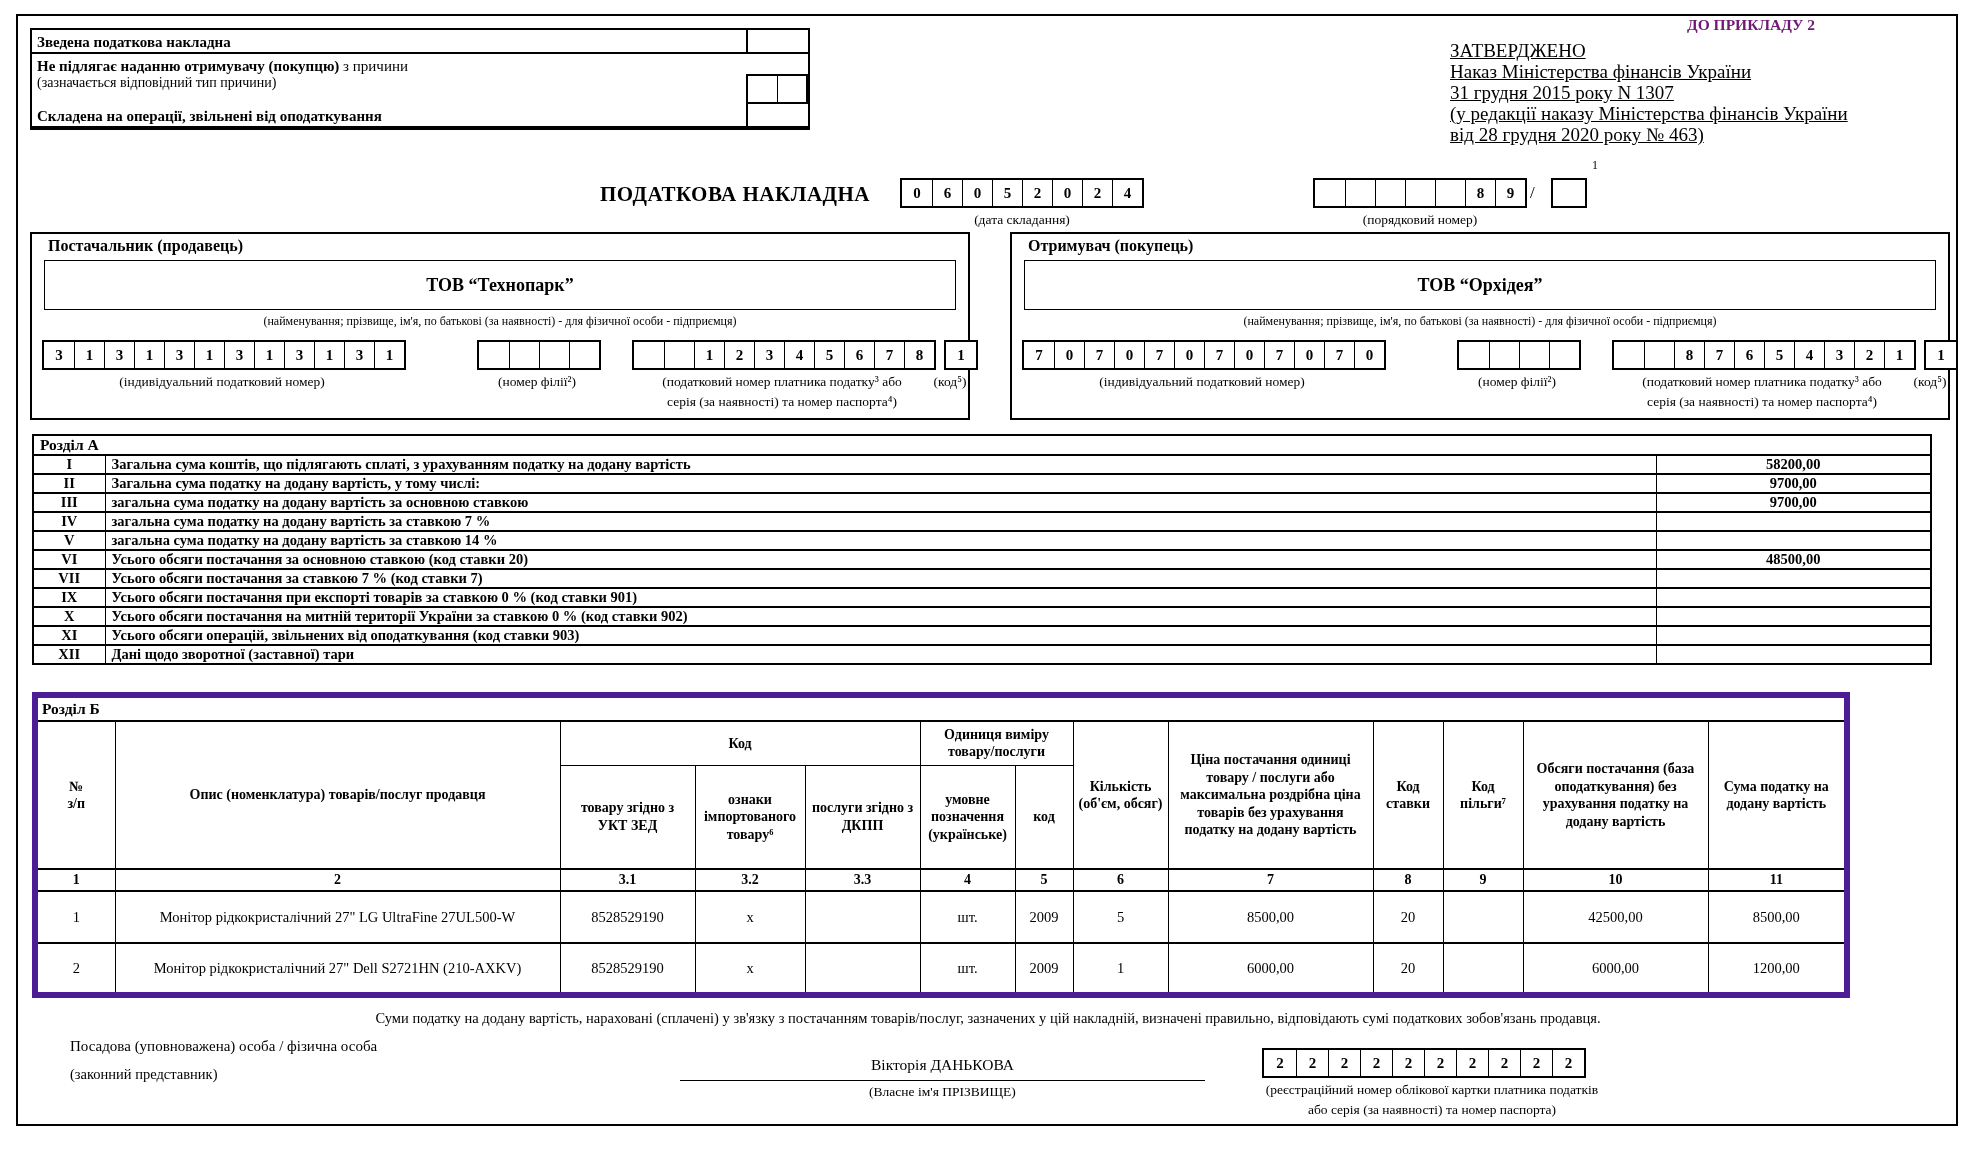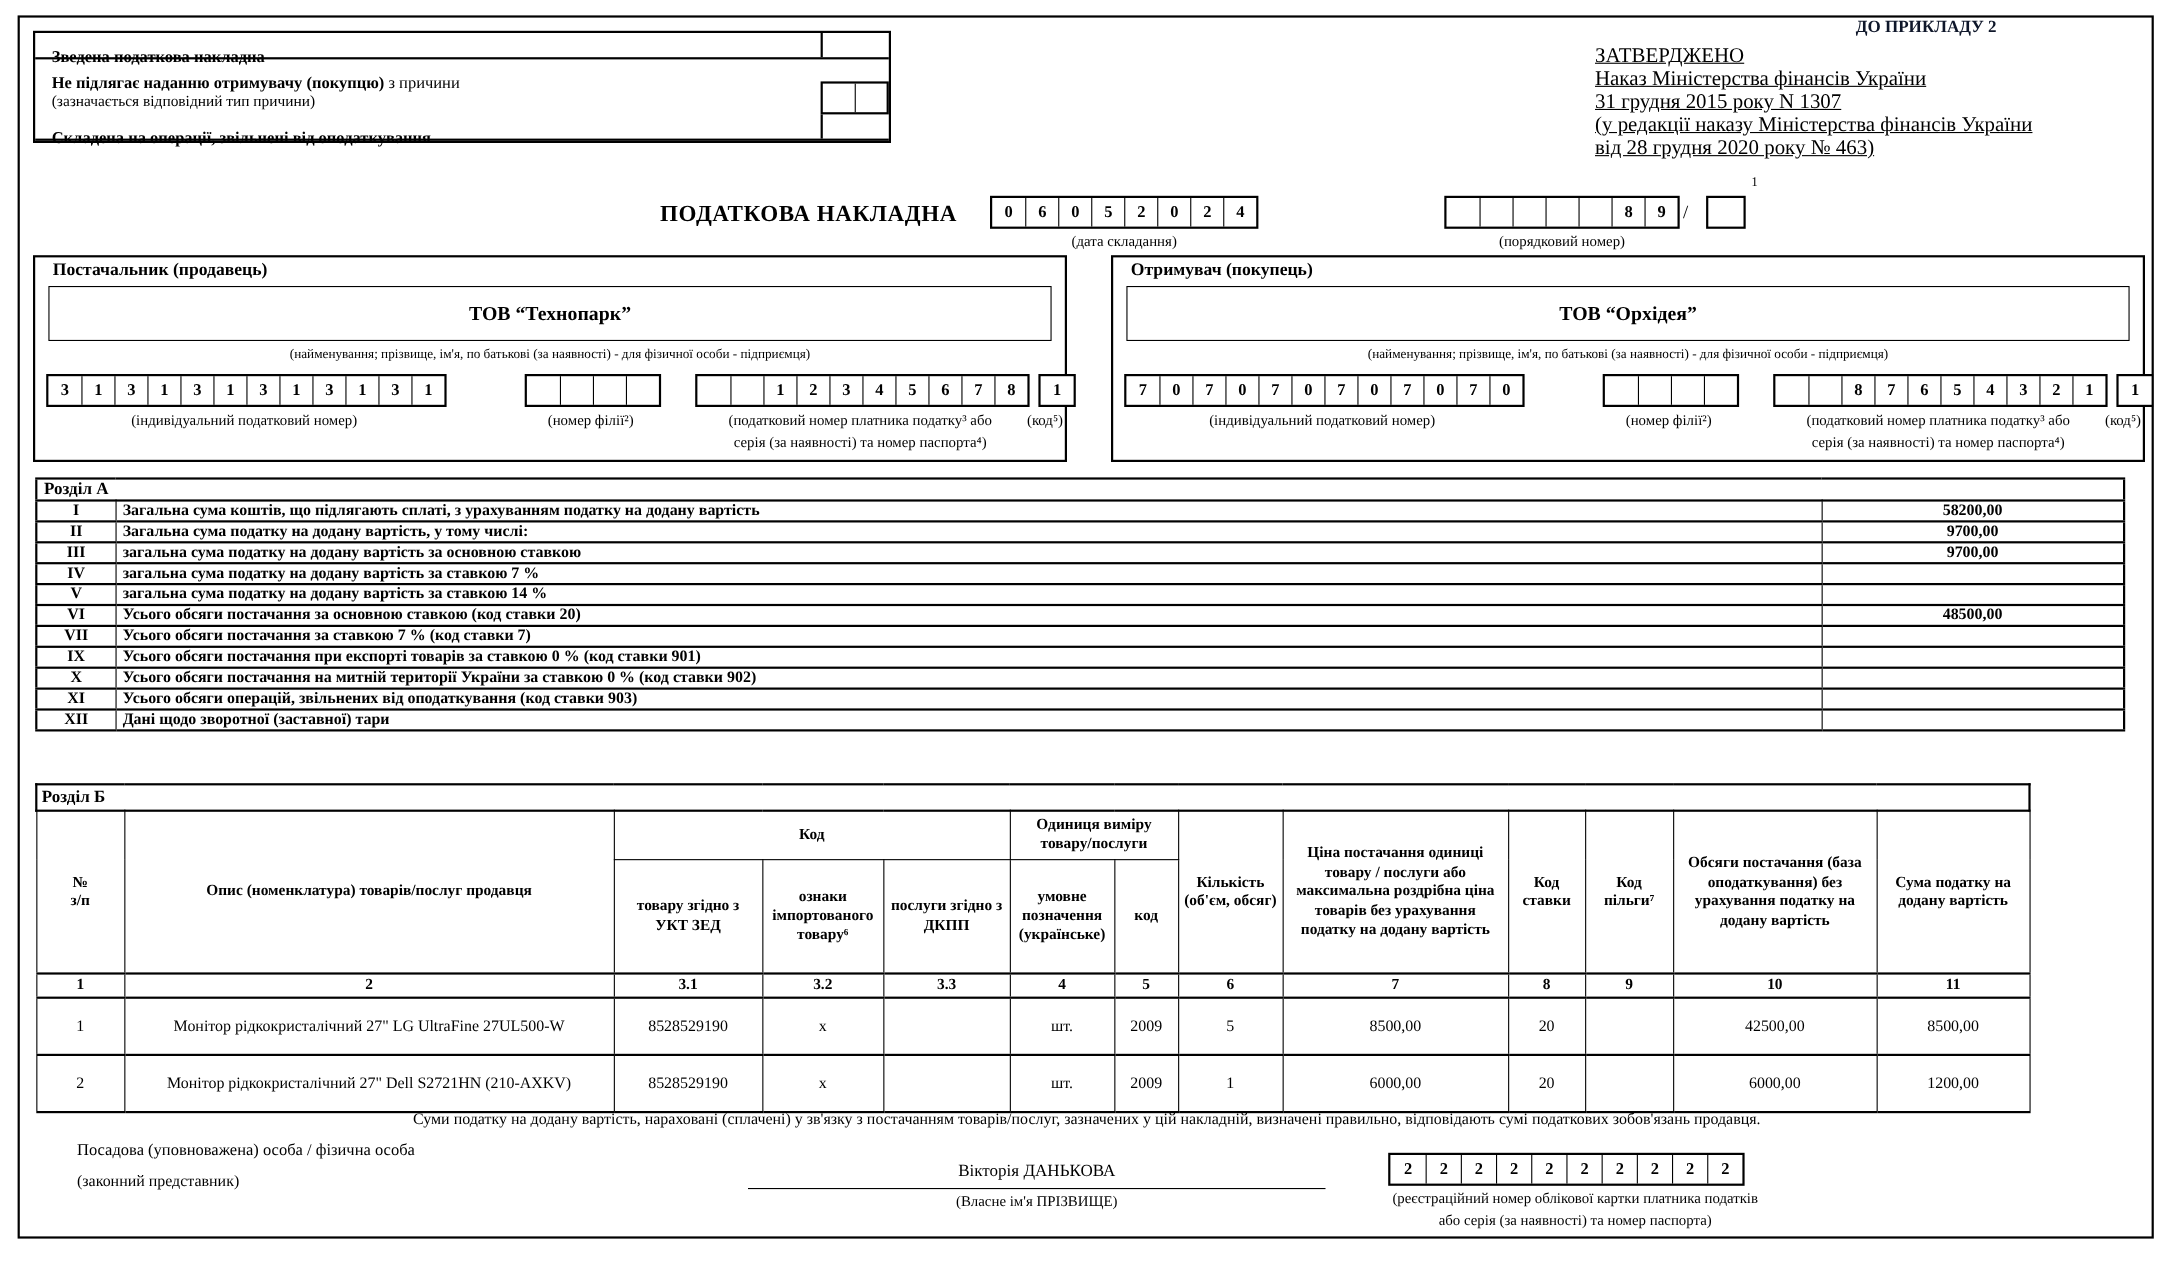--- a/index.html
+++ b/index.html
@@ -9,30 +9,30 @@
   .abs { position:absolute; }
   .b { font-weight:bold; }
   .pre { white-space:pre-line; }
 
   .frame { left:16px; top:14px; width:1942px; height:1112px; border:2px solid #000; }
 
   
   .type-box { left:30px; top:28px; width:780px; border:2px solid #000; background:#fff; }
   .type-row { display:flex; border-bottom:2px solid #000; height:24px; }
   .type-row.r3 { height:50px; border-bottom:none; }
-  .type-label { flex:1; font-size:15px; font-weight:bold; padding:14px 5px; white-space:nowrap;margin-left:10px; }
+  .type-label { flex:1; font-size:15px; font-weight:bold; padding:4px 5px; white-space:nowrap; }
   .type-check { width:62px; border-left:2px solid #000; }
   .r3 .type-label { font-weight:normal; }
   .r3-note { font-size:14px; }
   .r3-cells { display:flex; border:2px solid #000; align-self:flex-end; margin-right:0; }
   .mini { width:29px; height:26px; border-left:1px solid #000; }
   .mini:first-child { border-left:none; }
 
   
-  .example { left:1378px; top:16px; width:437px; text-align:right; color:#0f172a;
+  .example { left:1378px; top:16px; width:437px; text-align:right; color:#701a75;
              font-weight:bold; font-size:15.5px; }
   .approved { left:1450px; top:40px; font-size:19px; line-height:21px;text-decoration:underline; }
 
   
   .tax-title { left:600px; top:182px; font-size:21px; font-weight:bold; letter-spacing:0.5px; }
   .cells { display:flex; border:2px solid #000; background:#fff; }
   .cells .c { width:30px; height:26px; border-left:1px solid #000; display:flex;
               align-items:center; justify-content:center; font-size:15px; font-weight:bold; }
   .cells .c:first-child { border-left:none; }
   .date-cells { left:900px; top:178px; }
@@ -64,21 +64,21 @@
   
   table { border-collapse:collapse; table-layout:fixed; }
   .seca { left:32px; top:434px; width:1900px; border:2px solid #000; font-size:14.5px; }
   .seca td { border:2px solid #000; border-left-width:1px; border-right-width:1px; height:19px; padding:0 6px; }
   .seca .t td { font-size:15.5px; font-weight:bold; }
   .seca .num { text-align:center; font-weight:bold; padding:0; }
   .seca .lbl { font-weight:bold; }
   .seca .val { text-align:center; font-weight:bold; }
 
   
-  .secb { left:32px; top:712px; width:1812px; border:1px solid #4c1d95; font-size:14px;padding-left:11px; }
+  .secb { left:32px; top:692px; width:1812px; border:6px solid #4c1d95; font-size:14px;padding-left:11px; }
   .secb td { border:1px solid #000; text-align:center; vertical-align:middle; padding:2px 4px; }
   .secb .bt td { border:2px solid #000; text-align:left; font-size:15.5px; font-weight:bold; height:22px; }
   .secb .hdr td { font-weight:bold; line-height:1.25; }
   .secb .hdr.g td { height:44px; }
   .secb .hdr.sub td { height:104px; }
   .secb .nums td { border:2px solid #000; border-left-width:1px; border-right-width:1px;
                    font-weight:bold; height:22px; }
   .secb .data td { border:2px solid #000; border-left-width:1px; border-right-width:1px;
                    height:52px; font-size:14.5px; }
 

